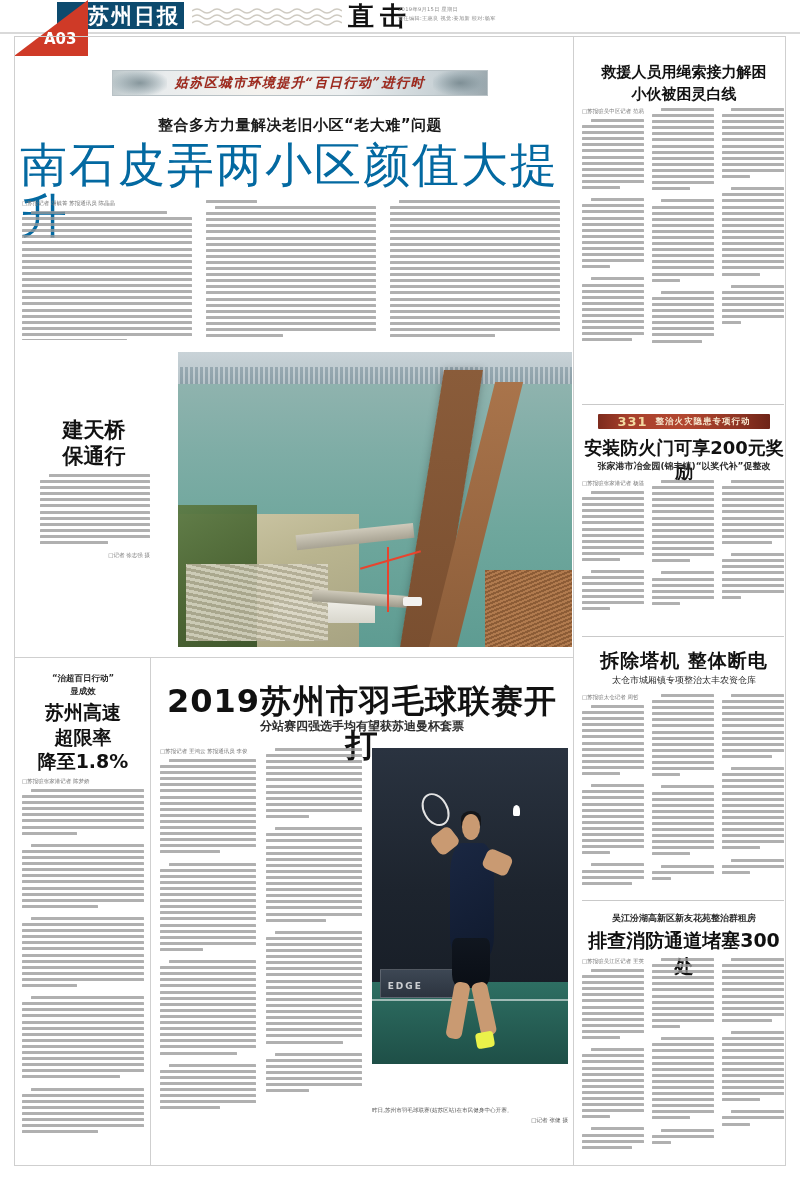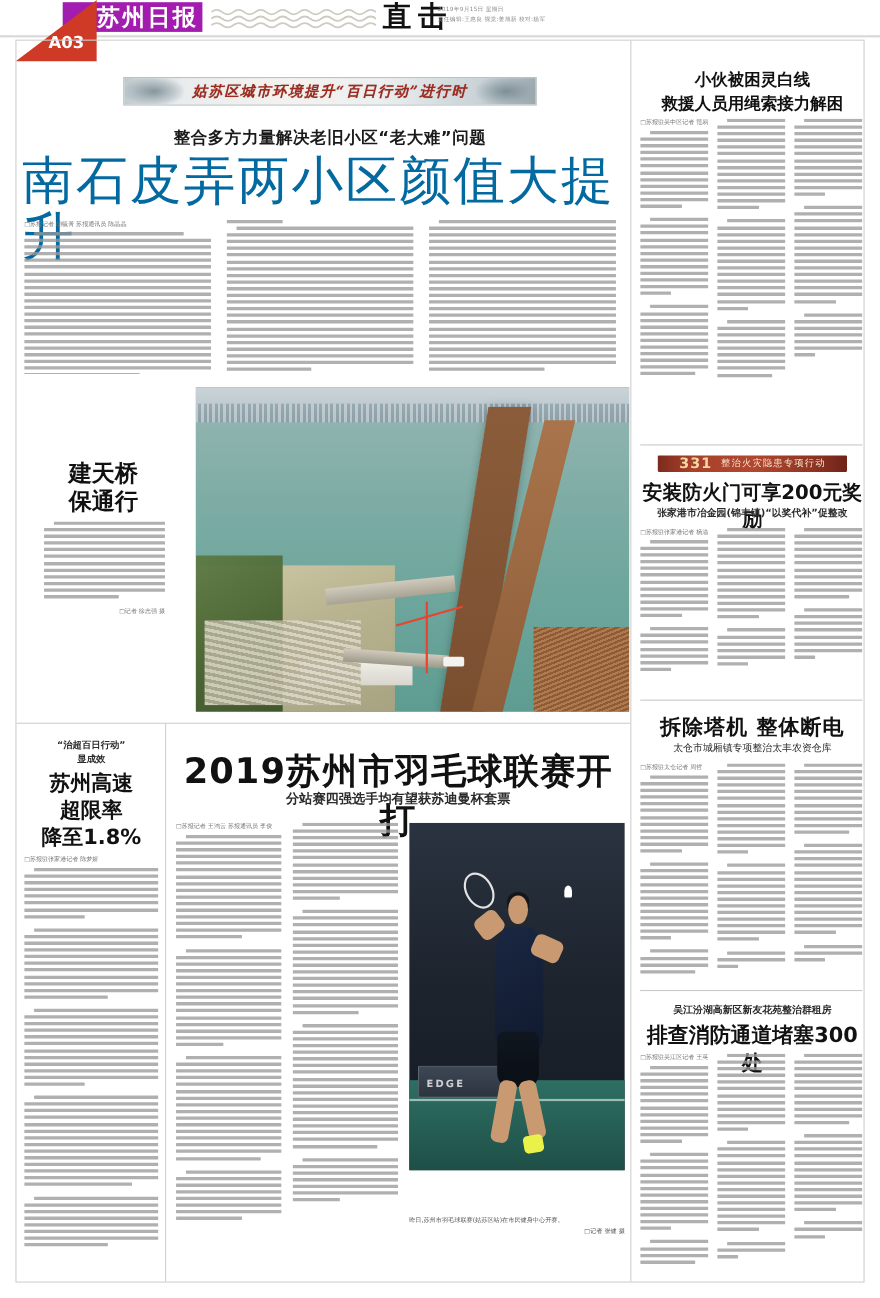--- a/index.html
+++ b/index.html
@@ -8,21 +8,21 @@
     background: #ffffff;
     font-family: "DejaVu Sans", "Liberation Sans", sans-serif;
     overflow: hidden;
   }
   .page { position: relative; width: 800px; height: 1180px; background:#fff; }
 
   
   .masthead { position:absolute; left:0; top:0; width:800px; height:34px; background:#fff; }
   .mh-logo {
     position:absolute; left:57px; top:2px; width:127px; height:27px;
-    background:#a21caf; color:#fff;
+    background:#0c4a6e; color:#fff;
     font-family:"DejaVu Serif","Liberation Serif",serif;
     font-weight:bold; font-size:21px; letter-spacing:2px;
     display:flex; align-items:center; justify-content:flex-end;
     padding-right:4px; line-height:1;
   }
   .mh-waves { position:absolute; left:192px; top:6px; width:150px; height:20px; }
   .mh-title {
     position:absolute; left:348px; top:2px;
     font-family:"DejaVu Serif","Liberation Serif",serif;
     font-weight:bold; font-size:26px; color:#111; letter-spacing:6px; line-height:28px;
@@ -158,21 +158,21 @@
   
   .ribbon {
     position:absolute; background:linear-gradient(90deg,#7d2b1d,#a8402c 18%,#b24730 50%,#8e3423 82%,#6e2417);
     display:flex; align-items:center; justify-content:center; gap:8px;
     border-radius:1px;
   }
   .ribbon .num {
     color:#f2d9a0; font-weight:bold; font-size:13px;
     font-family:"DejaVu Sans","Liberation Sans",sans-serif; letter-spacing:1px;
   }
-  .ribbon .rt { color:#f6e7cf; font-size:8.5px; font-weight:normal; letter-spacing:1px; }
+  .ribbon .rt { color:#f6e7cf; font-size:8.5px; font-weight:bold; letter-spacing:1px; }
 
   .hr-thin { position:absolute; height:1px; background:#c9c9c9; }
 </style>
 </head>
 <body>
 
 <div class="page">
 
   <div class="masthead">
     <div class="mh-logo">苏州日报</div>
@@ -550,22 +550,22 @@
     <div class="bd-shoe"></div>
     <div class="bd-shuttle"></div>
   </div>
 
   <div style="position:absolute; left:372px; top:1106px; width:196px; font-size:5.6px; color:#555; line-height:1.7;">
     <span>昨日,苏州市羽毛球联赛(姑苏区站)在市民健身中心开赛。</span>
     <div style="text-align:right;">□记者 张健 摄</div>
   </div>
 
   <div class="h-big" style="position:absolute; left:582px; top:62px; width:204px; font-size:15px; line-height:1.45;">
+    <div>救援人员用绳索接力解困</div>
     <div>小伙被困灵白线</div>
-    <div>救援人员用绳索接力解困</div>
   </div>
 
   <div class="body-col" style="left:582px; top:108px; width:62px; height:290px;">
     <div class="byline">□苏报驻吴中区记者 范易</div>
     <div style="height:4px"></div>
     <div class="ln i"></div>
       <div class="ln"></div>
       <div class="ln"></div>
       <div class="ln"></div>
     <div class="ln"></div>

